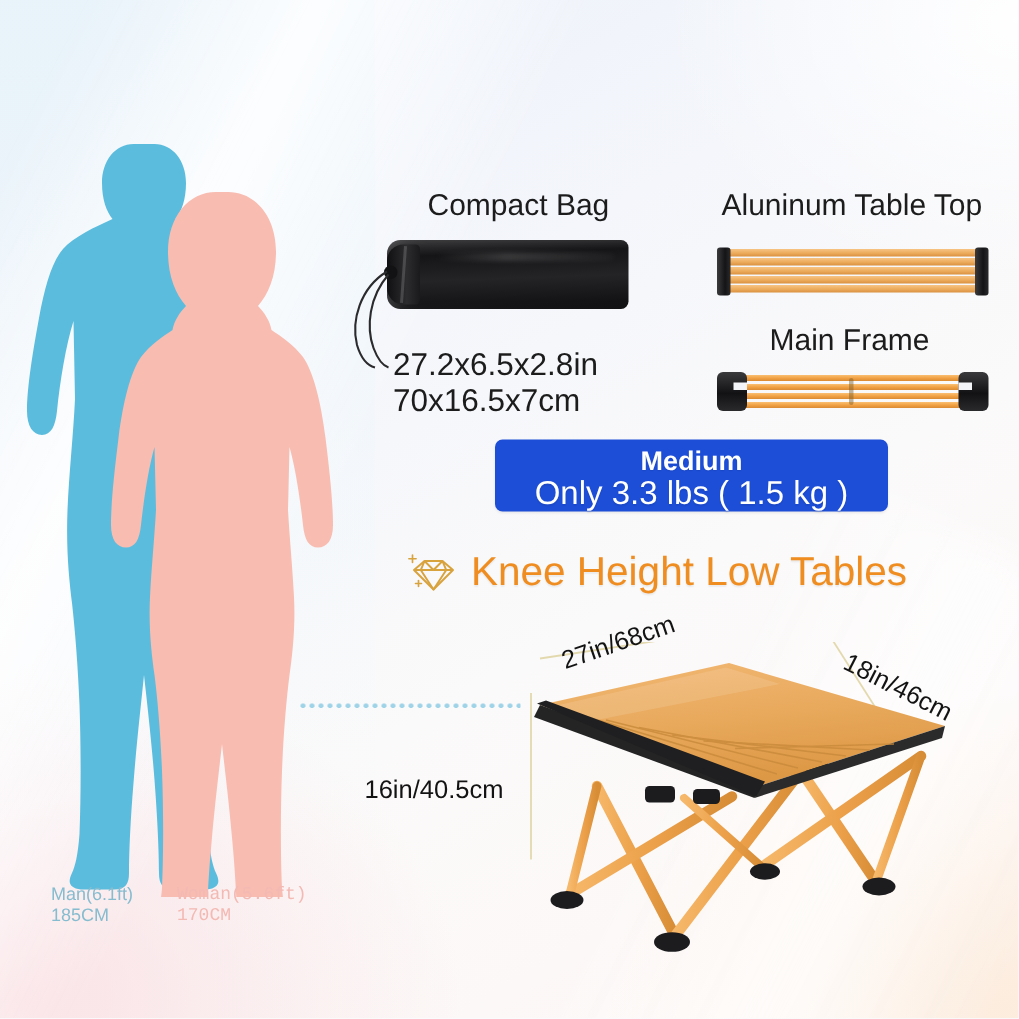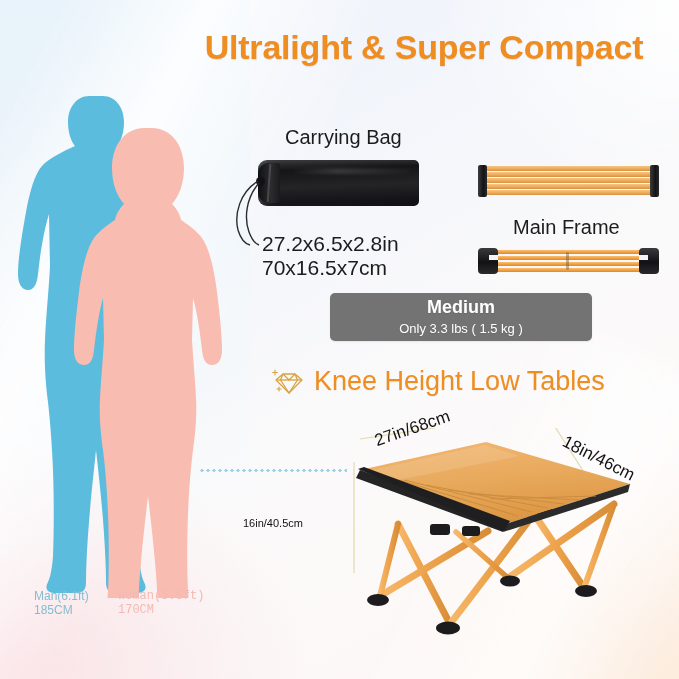--- a/index.html
+++ b/index.html
@@ -168,37 +168,37 @@
     width: 3px; height: 18px;
     background: rgba(120,90,40,0.45);
     border-radius: 2px;
   }
 
   
   .badge {
     position: absolute;
     left: 330px; top: 293px;
     width: 262px; height: 48px;
-    background: #737373;
+    background: #1d4ed8;
     border-radius: 5px;
     color: #ffffff;
     text-align: center;
     box-shadow: 0 1px 2px rgba(0,0,0,0.08);
   }
   .badge-title {
     display: block;
     font-size: 18px;
     font-weight: bold;
     line-height: 22px;
     padding-top: 3px;
     text-shadow: 0 1px 1px rgba(0,0,0,0.10);
   }
   .badge-sub {
     display: block;
-    font-size: 13px;
+    font-size: 22px;
     line-height: 21px;
     text-shadow: 0 1px 1px rgba(0,0,0,0.08);
   }
 
   
   .knee-row {
     position: absolute;
     left: 272px; top: 366px;
     display: flex;
     align-items: center;
@@ -253,36 +253,35 @@
     color: #131313;
     font-size: 17px;
     white-space: nowrap;
     transform: rotate(27deg);
     transform-origin: left top;
   }
   .dim-16 {
     position: absolute;
     left: 243px; top: 517px;
     color: #131313;
-    font-size: 11px;
+    font-size: 17px;
     white-space: nowrap;
   }
 </style>
 </head>
 <body>
 
 <div id="canvas">
 
   <div class="bg-base"></div>
   <div class="bg-lefttint"></div>
   <div class="bg-streak"></div>
   <div class="bg-streak2"></div>
 
   <div class="title">
-    <span>Ultralight &amp; Super Compact</span>
   </div>
 
   <div class="people">
     <svg width="230" height="520" viewBox="0 0 230 520">
 
       <g>
         <path fill="#5bbcdd" d="M73 18 C61 18 52 29 52 44 C52 55 55 63 59 68 C48 73 33 80 26 88
           C19 96 14 112 10 134 C6 156 2 180 2 196 C2 206 6 212 12 212 C18 212 21 206 22 196
           C24 176 28 152 33 136 L34 188 C33 210 30 238 29 262 C28 288 30 308 32 324
           C34 342 36 366 37 392 C38 420 38 452 37 478 C36 492 34 500 32 504
@@ -318,36 +317,37 @@
     <span>Man(6.1ft)</span><br>
     <span>185CM</span>
   </div>
   <div class="person-lbl woman">
     <span>Woman(5.6ft)</span><br>
     <span>170CM</span>
   </div>
 
   <div class="knee-dots"></div>
 
-  <div class="lbl" style="left:285px; top:126px;">Carrying Bag</div>
+  <div class="lbl" style="left:285px; top:126px;">Compact Bag</div>
 
   <div class="bag">
     <div class="bag-hl" style="left:32px; top:8px;"></div>
   </div>
   <div class="bag-neck"></div>
   <div class="bag-fold"></div>
   <div class="bag-knot"></div>
   <svg class="drawstring" width="44" height="70">
     <path d="M26 3 C8 14 2 36 6 52 C9 62 14 66 18 67" fill="none" stroke="#2b2b2d" stroke-width="1.4"></path>
     <path d="M27 5 C14 20 12 40 17 54 C20 62 24 66 27 67" fill="none" stroke="#2b2b2d" stroke-width="1.4"></path>
   </svg>
 
   <div class="dims" style="left:262px; top:232px; width:160px;">27.2x6.5x2.8in</div>
   <div class="dims" style="left:262px; top:256px; width:160px;">70x16.5x7cm</div>
 
+  <div class="lbl" style="left:481px; top:126px;">Aluninum Table Top</div>
 
   <div class="rollbundle">
     <div class="rb-slat" style="top:1px;"></div>
     <div class="rb-slat" style="top:7px;"></div>
     <div class="rb-slat" style="top:13px;"></div>
     <div class="rb-slat" style="top:19px;"></div>
     <div class="rb-slat" style="top:25px;"></div>
     <div class="rb-cap l"></div>
     <div class="rb-cap r"></div>
   </div>

